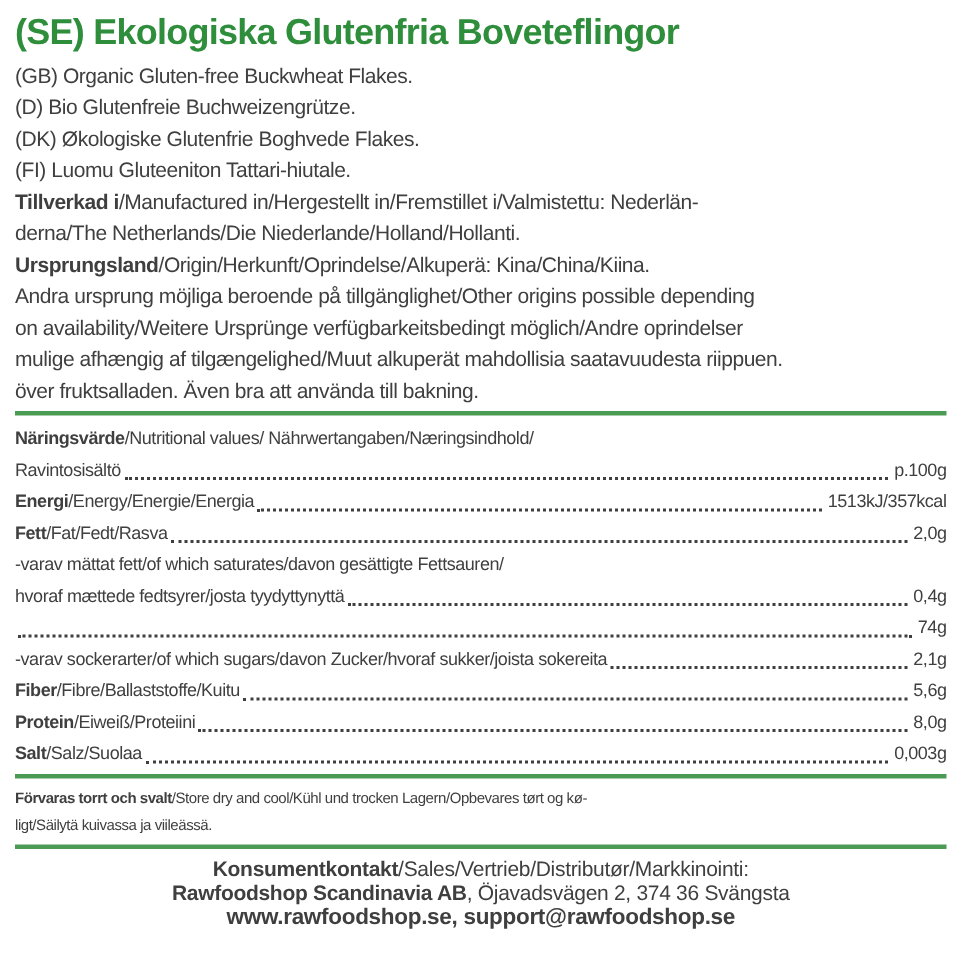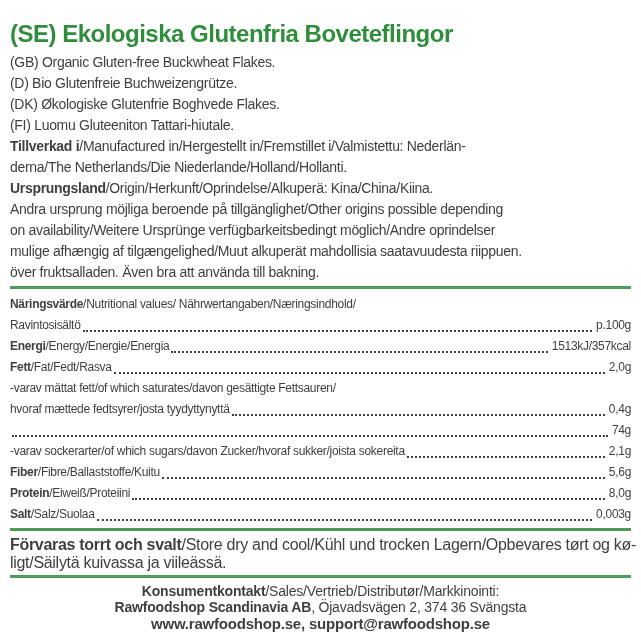--- a/index.html
+++ b/index.html
@@ -10,21 +10,21 @@
   * { box-sizing: border-box; }
   html, body { margin: 0; padding: 0; }
   body {
     width: 641px;
     height: 642px;
     background: #ffffff;
     color: var(--text, #3f3f3f);
     font-family: "Liberation Sans", sans-serif;
     overflow: hidden;
   }
-  .label { padding: 20px 10px 0 10px; }
+  .label { padding: 8px 10px 0 10px; }
 
   .title {
     margin: 0 0 4px 0;
     font-size: 24px;
     line-height: 28px;
     font-weight: bold;
     color: var(--title-green, #2f8e3c);
     letter-spacing: -0.5px;
     white-space: nowrap;
   }
@@ -54,21 +54,21 @@
   .nrow .lead {
     flex: 1;
     min-width: 8px;
     border-bottom: 2px dotted var(--text, #3f3f3f);
     margin: 0 4px 4px 2px;
   }
   .nrow .val { white-space: nowrap; }
   .nrow .val.bold { font-weight: normal; }
 
   .storage .line {
-    font-size: 16px;
+    font-size: 10px;
     line-height: 18px;
     letter-spacing: -0.3px;
   }
   .storage { margin-top: 4px; }
 
   .contact {
     text-align: center;
     margin-top: 2px;
   }
   .contact .cline {

